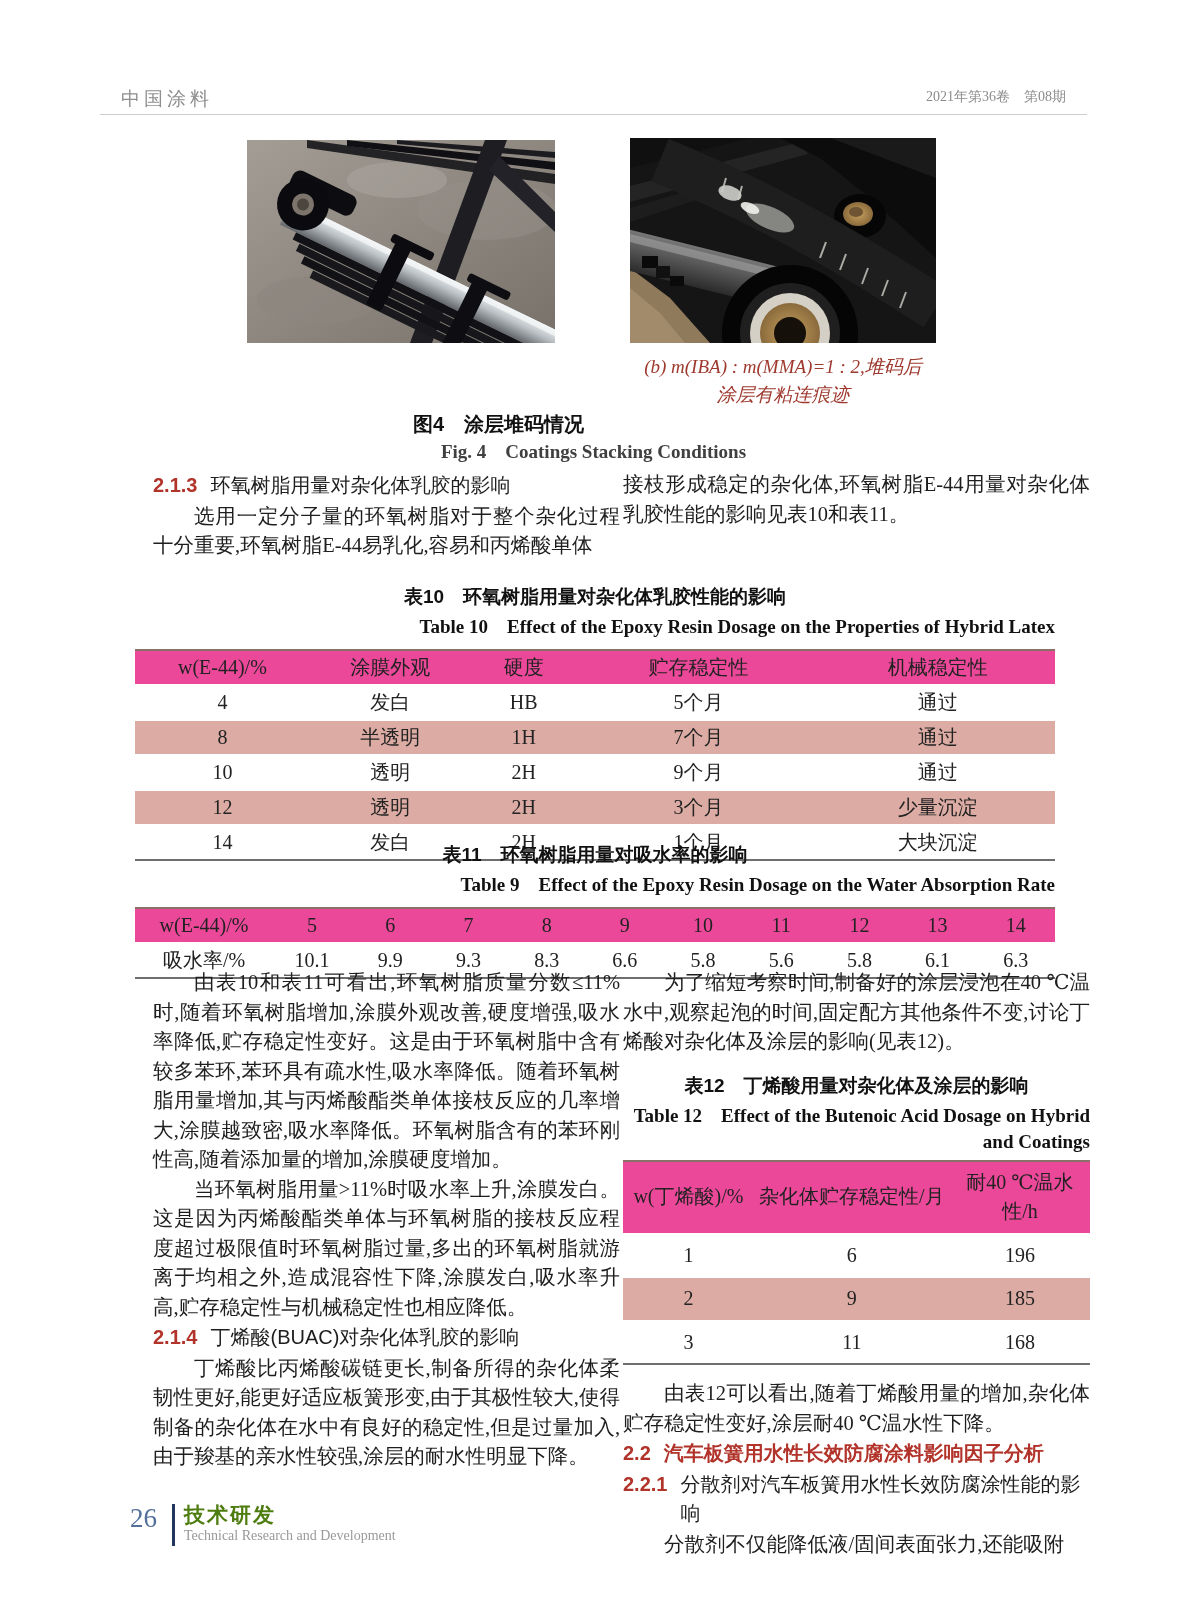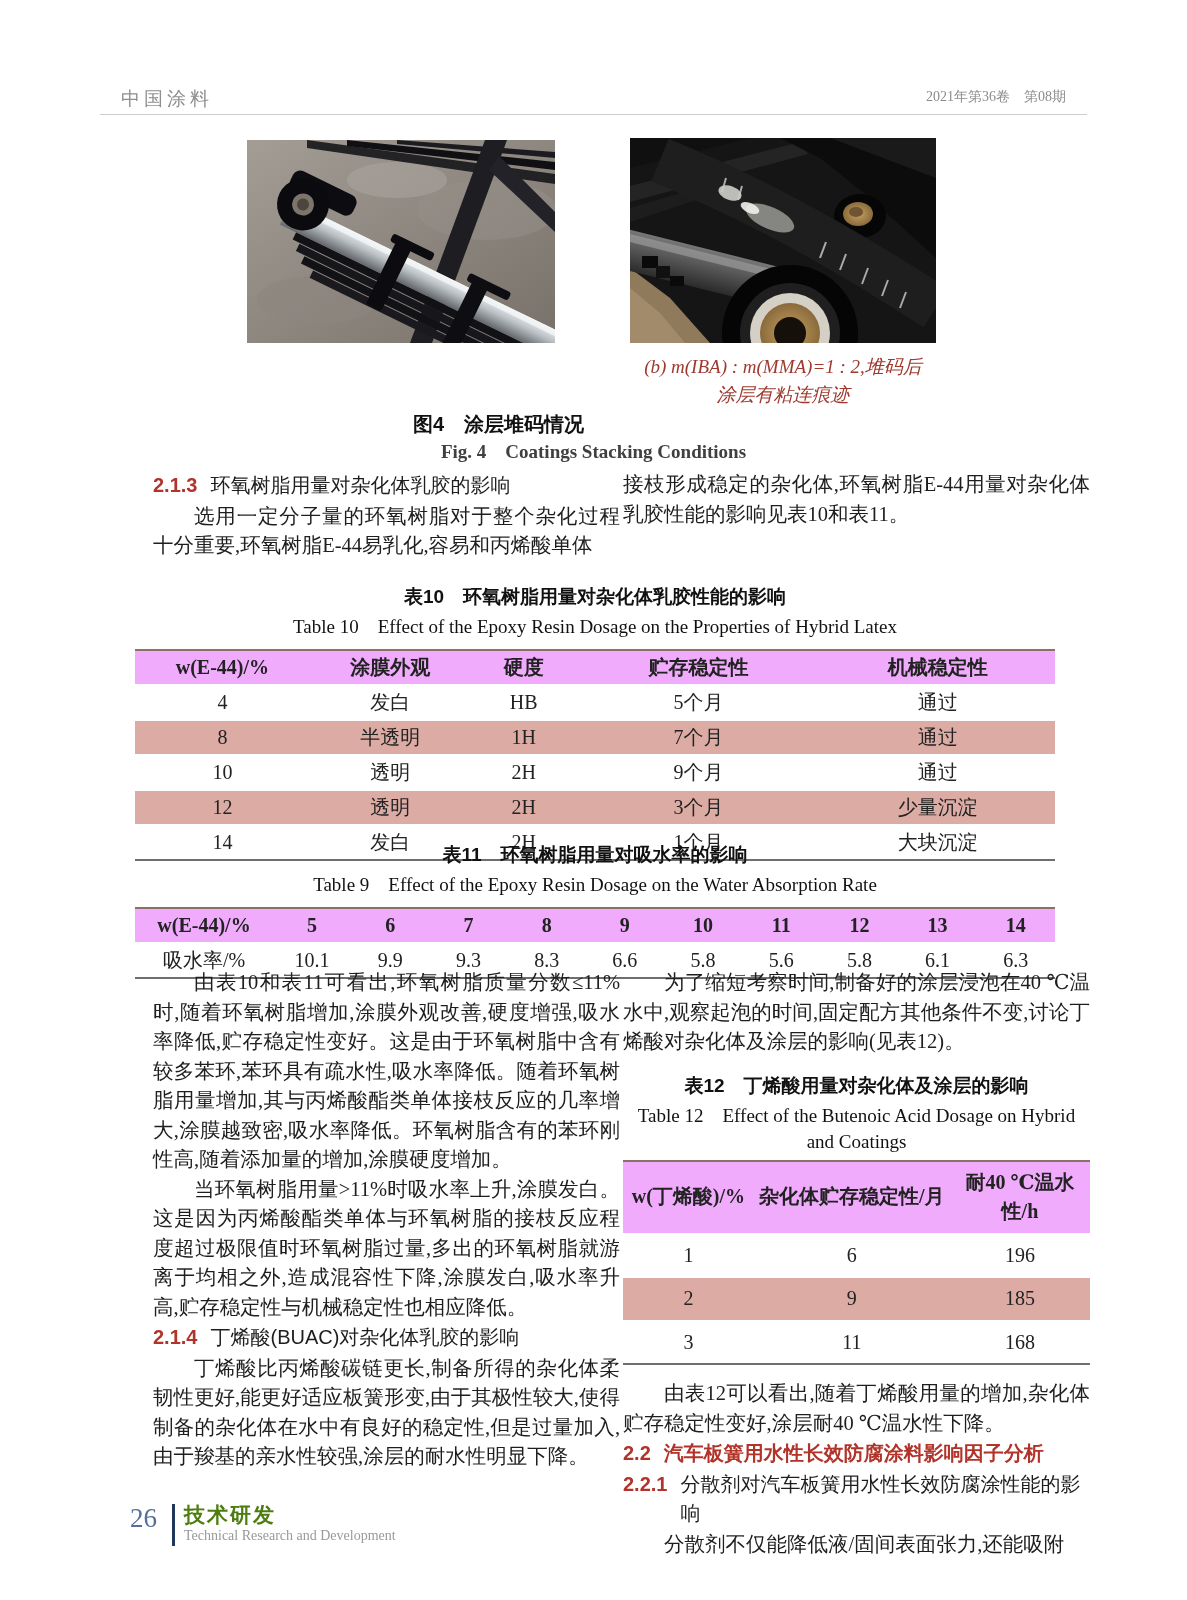--- a/index.html
+++ b/index.html
@@ -35,27 +35,27 @@
            line-height:29.5px;text-align:left;margin:1px 0;}
   .sec-num{color:#b1332a;font-weight:bold;margin-right:13px;white-space:nowrap;}
   .sec-title{flex:1;}
   .subhead.red .sec-title{color:#b1332a;font-weight:bold;}
   
   .tbl-block{position:absolute;}
   .t10{left:135px;top:584px;width:920px;}
   .t11{left:135px;top:842px;width:920px;}
   .tbl-cap-zh{text-align:center;font-family:"Liberation Sans",sans-serif;font-weight:bold;
               font-size:19px;color:#111;margin:0 0 5px 0;line-height:25px;}
-  .tbl-cap-en{text-align:center;font-family:"Liberation Serif",serif;font-weight:normal;
+  .tbl-cap-en{text-align:right;font-family:"Liberation Serif",serif;font-weight:bold;
               font-size:19px;color:#111;margin:0 0 9px 0;line-height:26px;}
   table.data{width:100%;border-collapse:collapse;table-layout:fixed;font-size:20px;color:#222;
              border-top:2px solid #8a7168;border-bottom:2px solid #6f6f6f;}
   table.data td{text-align:center;padding:3px 2px;height:27px;vertical-align:middle;}
   table.data tr+tr td{border-top:2px solid #fff;}
-  tr.pink{background:#f0abfc;font-weight:bold;}
+  tr.pink{background:#ec4899;}
   tr.alt{background:#dcaca4;}
   
   .t12-block{margin-top:16px;margin-bottom:14px;}
   .t12-block table.data td{padding:6px 2px;height:26px;font-size:20px;}
   .t12-block .tbl-cap-en{margin-bottom:5px;}
   
   .pg-num{position:absolute;left:130px;top:1503px;font-size:27px;color:#54709a;
           font-family:"Liberation Serif",serif;}
   .ft-bar{position:absolute;left:172px;top:1504px;width:3px;height:42px;background:#20365c;}
   .ft-zh{position:absolute;left:184px;top:1501px;font-size:21px;font-weight:bold;color:#4d7c0f;

